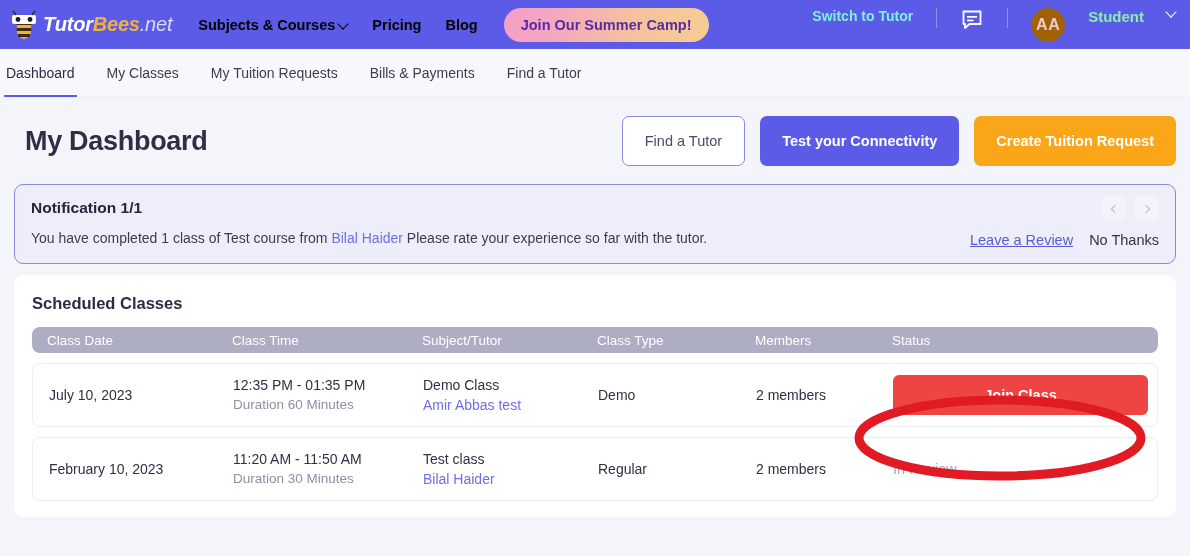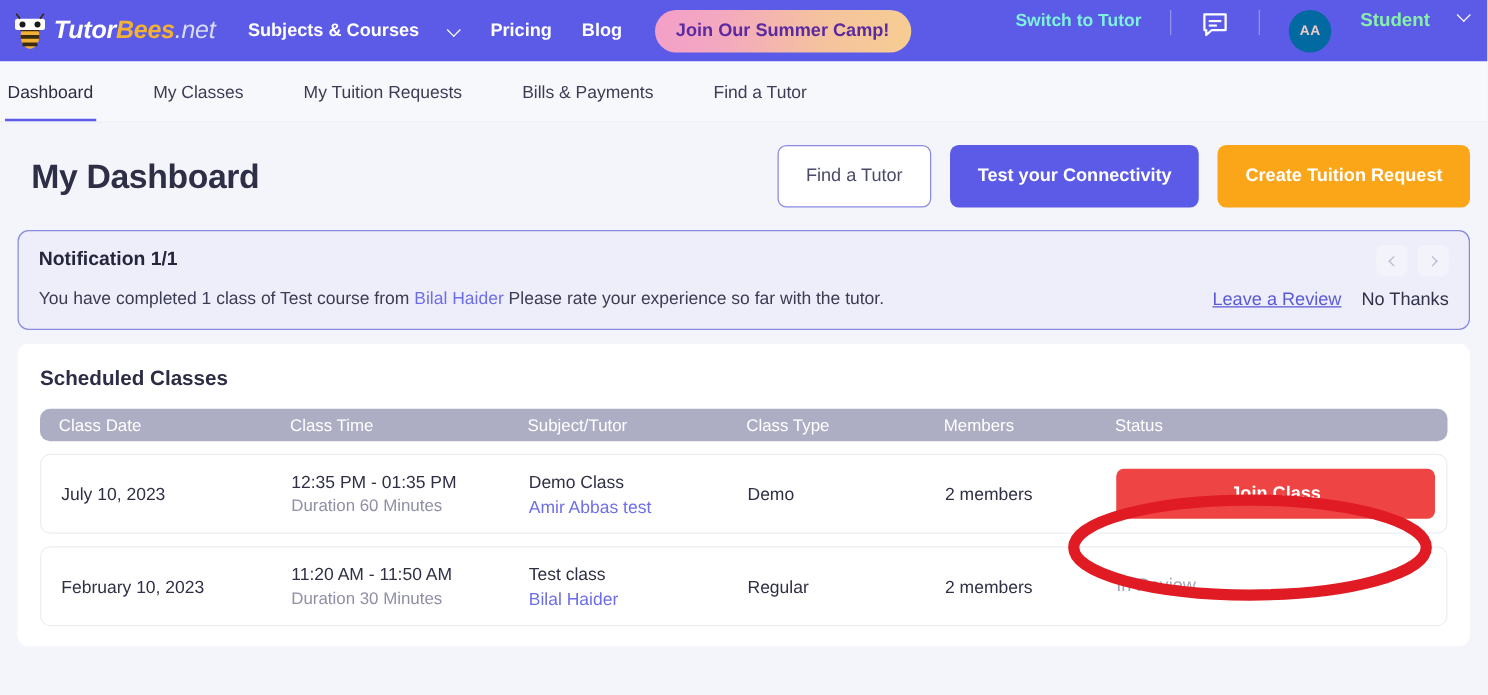--- a/index.html
+++ b/index.html
@@ -20,22 +20,22 @@
   }
   .brand { display: flex; align-items: center; gap: 5px; margin-right: 26px; font-style: italic; }
   .bee-logo { width: 28px; height: 30px; position: relative; flex: 0 0 auto; }
   .brand-text { font-size: 20px; font-weight: 700; letter-spacing: -.2px; }
   .brand-text .w1 { color: #ffffff; }
   .brand-text .w2 { color: #f2b134; }
   .brand-text .w3 { color: #d9dcef; font-weight: 400; }
 
   .nav-main { display: flex; align-items: center; gap: 24px; }
   .nav-main a {
-    color: #ffffff; font-size: 14.5px; font-weight: 700;
-    text-decoration: none; display: flex; align-items: center; gap: 24px;
+    color: #000000; font-size: 14.5px; font-weight: 700;
+    text-decoration: none; display: flex; align-items: center; gap: 4px;
     white-space: nowrap;
   }
   .chev { display: inline-block; width: 9px; height: 9px; position: relative; }
   .chev::after {
     content: ""; position: absolute; left: 0; top: 0;
     width: 7px; height: 7px;
     border-right: 1.6px solid currentColor; border-bottom: 1.6px solid currentColor;
     transform: rotate(45deg);
   }
   .summer-btn {
@@ -44,30 +44,30 @@
     border-radius: 20px; padding: 9px 17px; border: none;
     white-space: nowrap; cursor: pointer; margin-left: 2px;
   }
 
   .top-right { margin-left: auto; display: flex; align-items: flex-start; gap: 23px; }
   .switch-tutor { color: #7ef0de; font-size: 14px; font-weight: 700; text-decoration: none; white-space: nowrap; }
   .vdiv { width: 1px; height: 20px; background: #a5a5f0; opacity: .75; }
   .chat-icon { width: 24px; height: 24px; display: block; }
   .avatar {
     width: 34px; height: 34px; border-radius: 50%;
-    background: #0369a1; color: #f0c9c9;
+    background: #a16207; color: #f0c9c9;
     display: flex; align-items: center; justify-content: center;
-    font-size: 11px; font-weight: 700; letter-spacing: .5px;
+    font-size: 16px; font-weight: 700; letter-spacing: .5px;
   }
   .user-name { color: #86efac; font-size: 15px; font-weight: 700; }
 
   
   .subnav {
     height: 49px; background: #f7f8fc;
-    display: flex; align-items: center; gap: 44px;
+    display: flex; align-items: center; gap: 28px;
     padding: 0 0 0 4px;
     border-bottom: 1px solid #eceef6;
   }
   .subnav-item {
     font-size: 14px; color: #3c3c55; text-decoration: none;
     height: 100%; display: flex; align-items: center; padding: 0 2px;
     position: relative; white-space: nowrap;
   }
   .subnav-item.active { color: #2b2b44; font-weight: 400; }
   .subnav-item.active::after {

